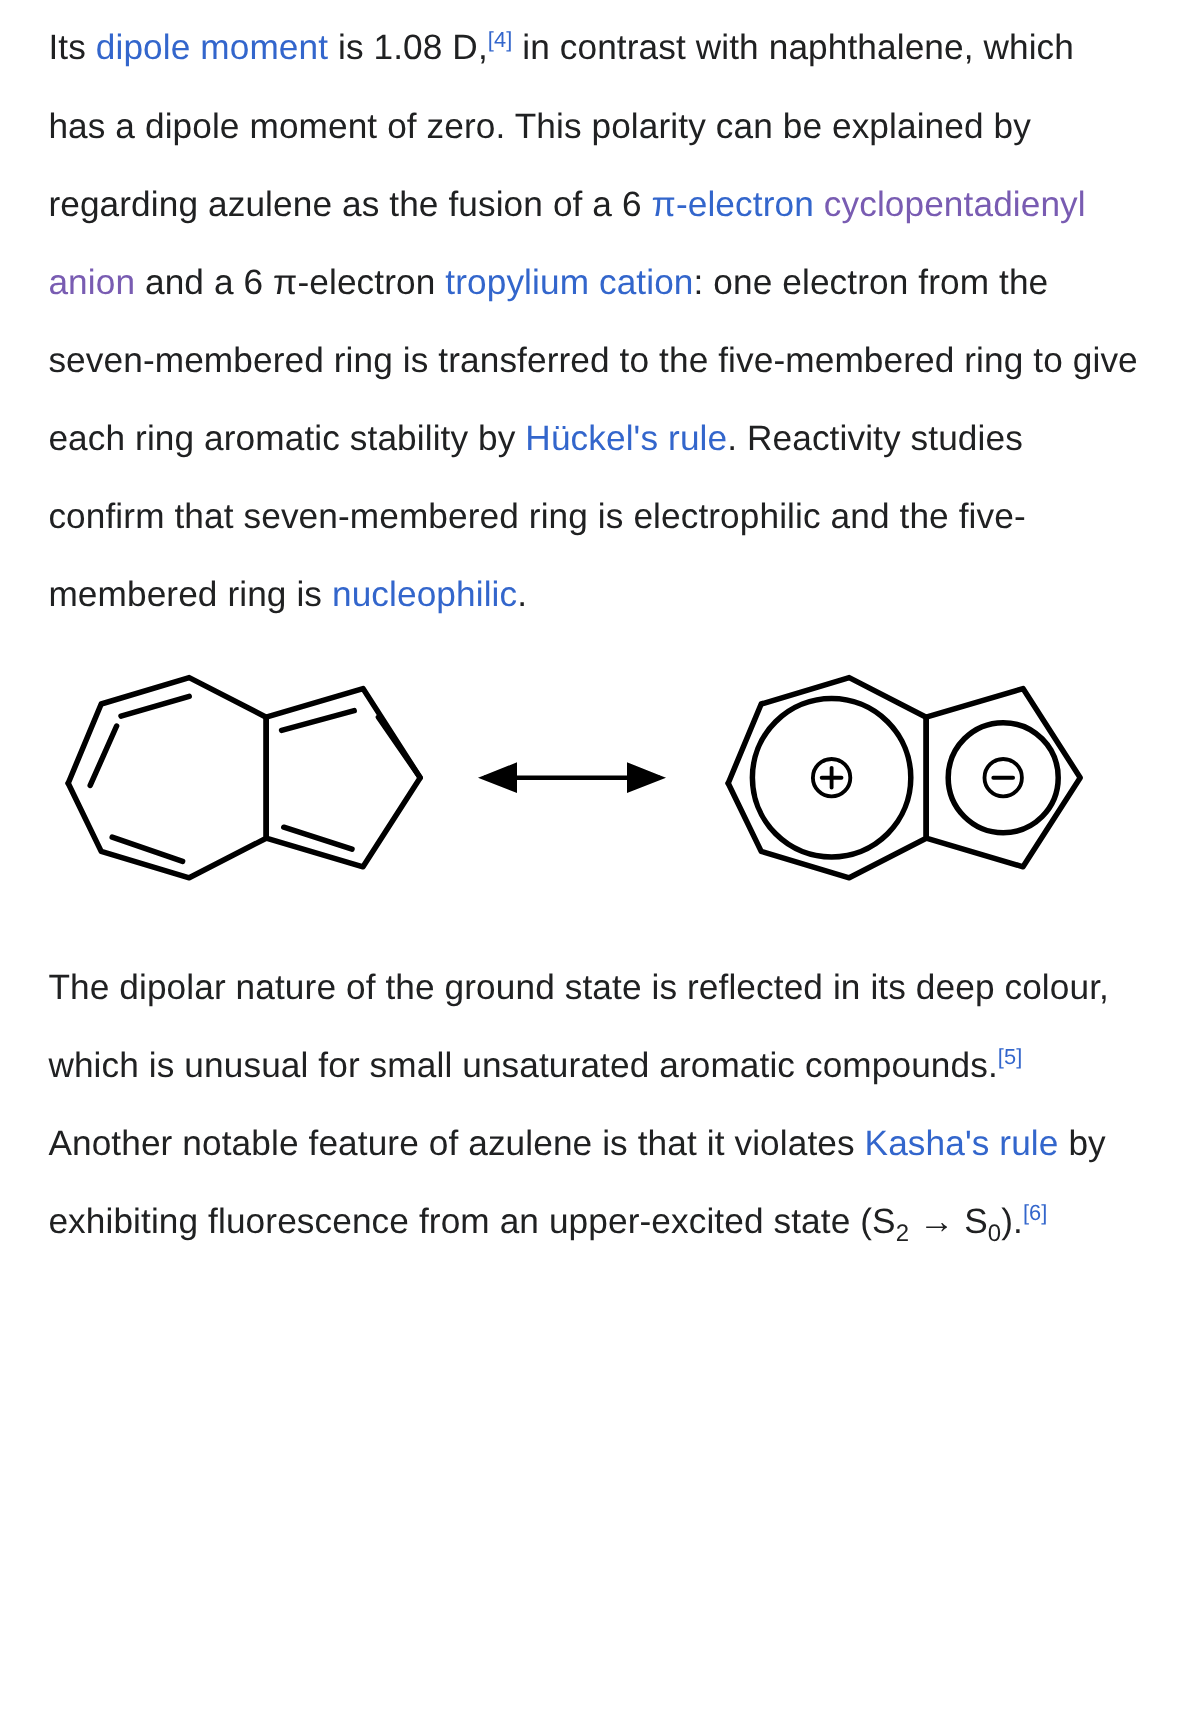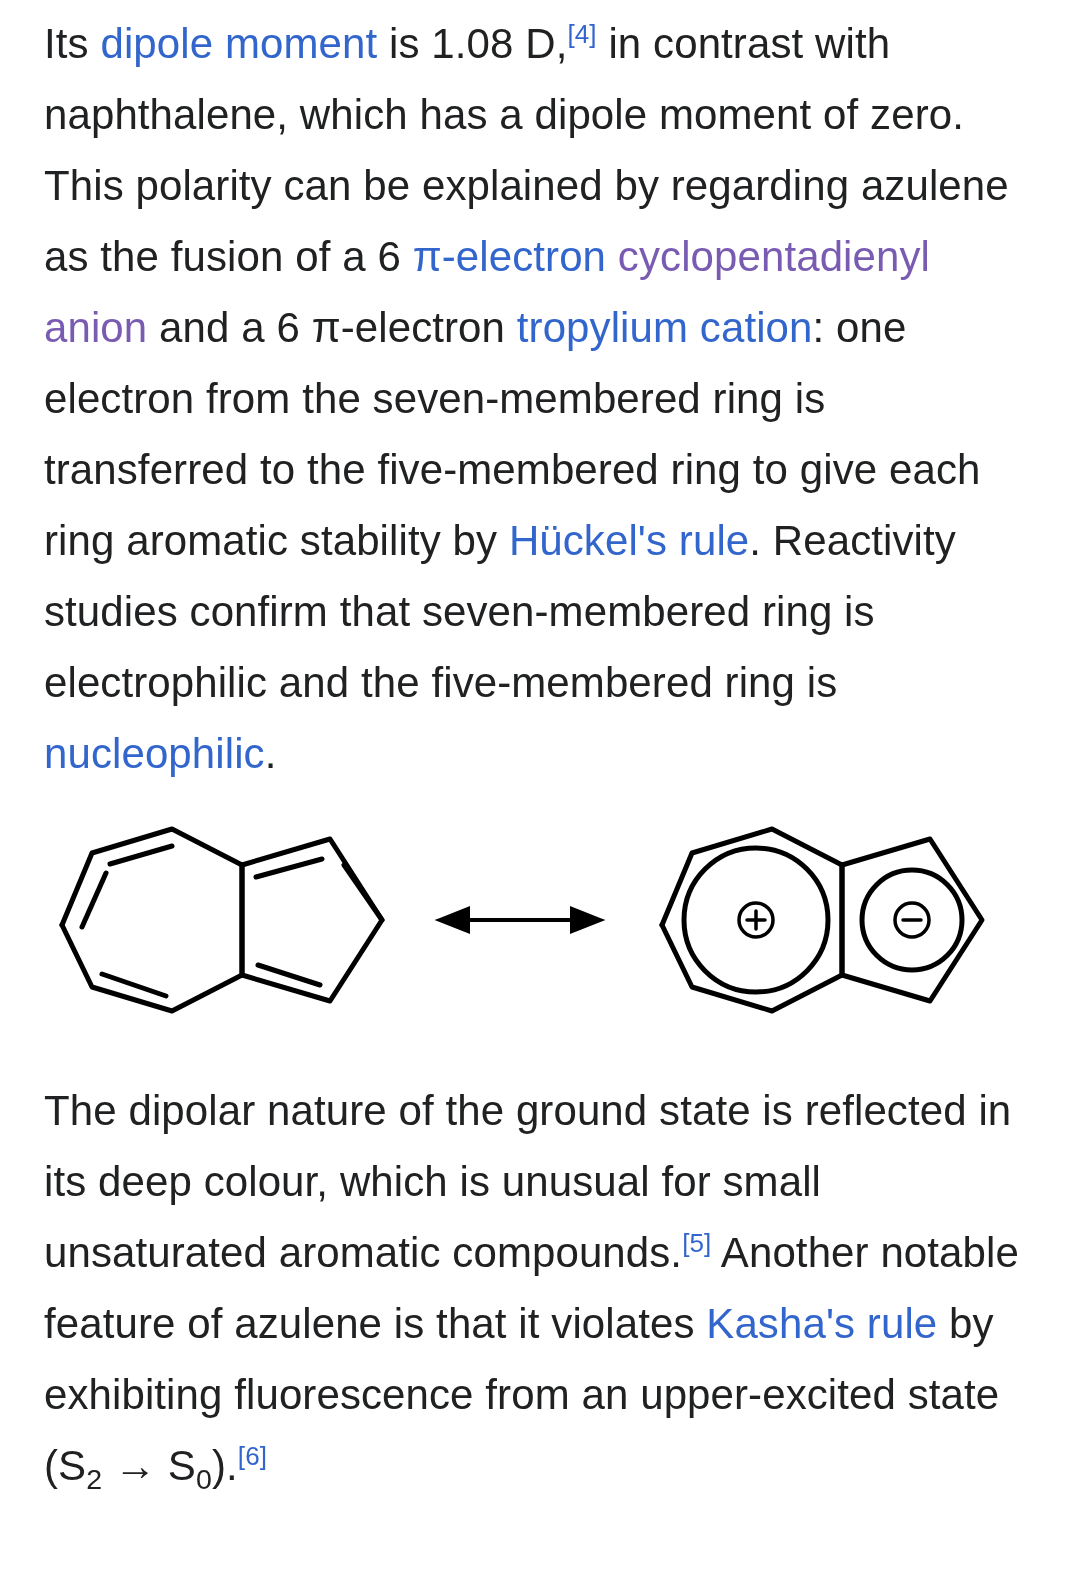--- a/index.html
+++ b/index.html
@@ -15,21 +15,21 @@
     overflow: hidden;
   }
   .page {
     position: relative;
     width: 1080px;
     height: 1571px;
     box-sizing: border-box;
     padding: 0 44px;
   }
   p.para {
-    font-size: 42px;
+    font-size: 32px;
     line-height: 71px;
     margin: 0;
     color: #202122;
     letter-spacing: 0.1px;
   }
   p.para-1 { padding-top: 8px; }
   a.link {
     color: #3366cc;
     text-decoration: none;
   }

